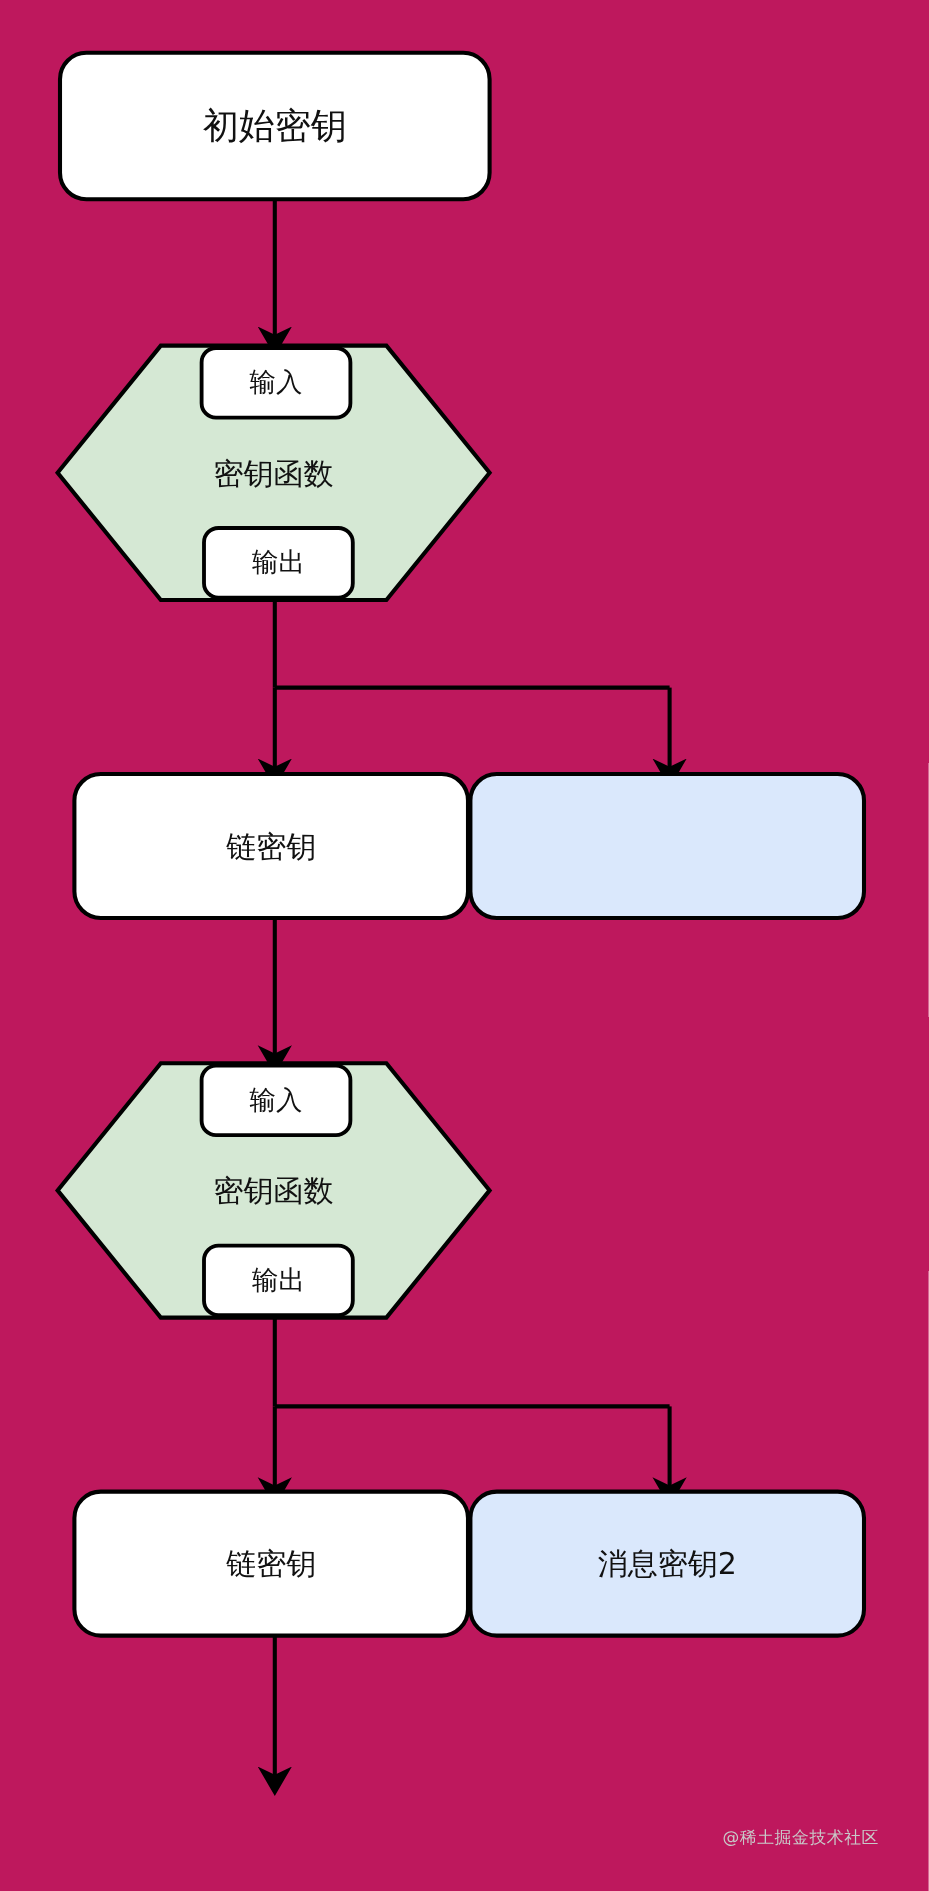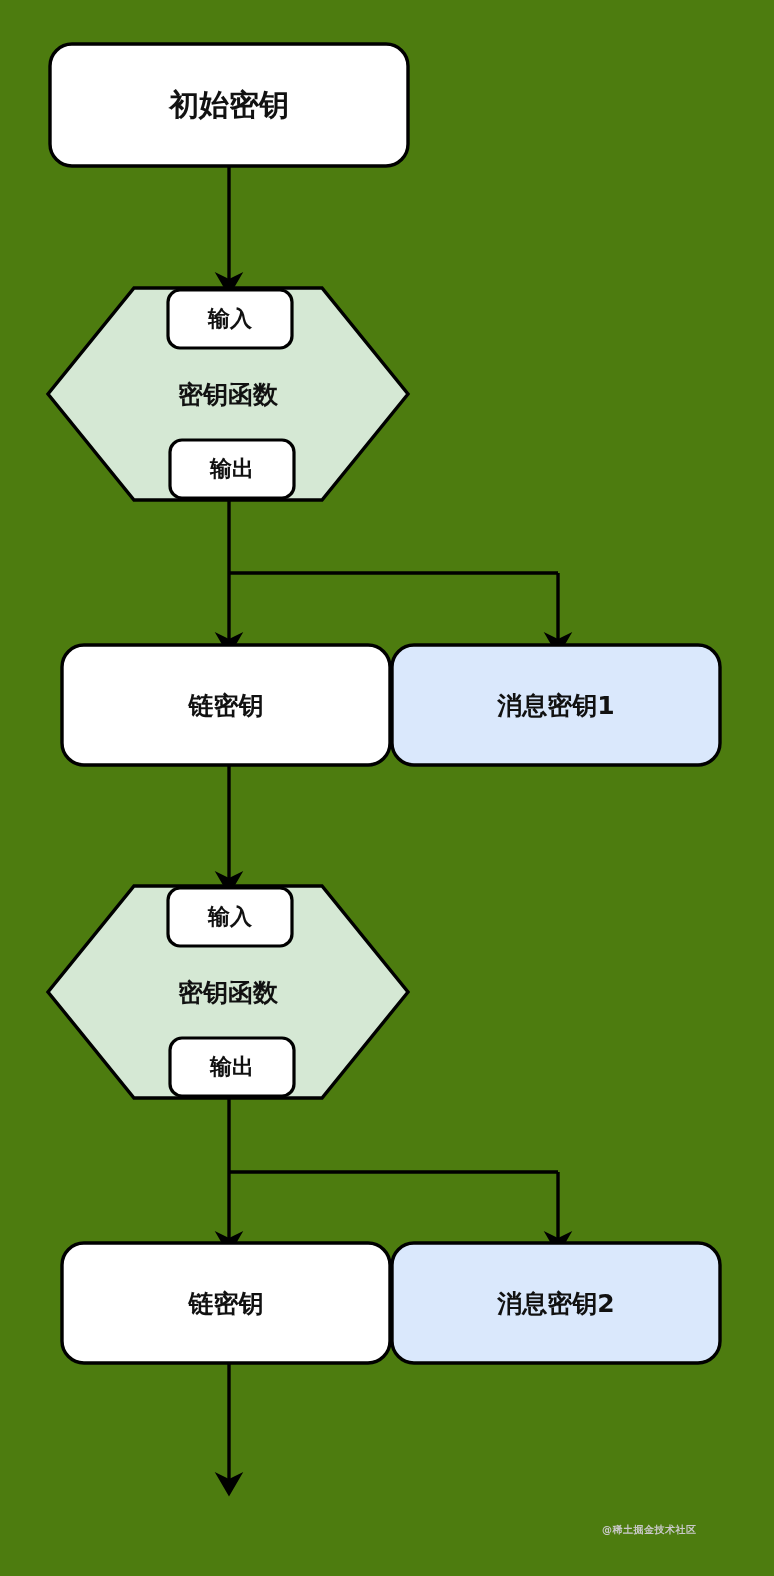--- a/index.html
+++ b/index.html
@@ -8,23 +8,22 @@
     padding: 0;
     background: #ffffff;
   }
   body {
     font-family: "DejaVu Sans", "Liberation Sans", sans-serif;
   }
   #canvas {
     position: relative;
     width: 774px;
     height: 1576px;
-    background: #4d7c0f;
+    background: #be185d;
     overflow: hidden;
-    font-weight: bold;
   }
   #flow-svg {
     position: absolute;
     left: 0;
     top: 0;
     width: 774px;
     height: 1576px;
   }
   .node-label {
     position: absolute;
@@ -34,21 +33,21 @@
     text-align: center;
     color: #111111;
     pointer-events: none;
     white-space: nowrap;
   }
   .label-xl { font-size: 30px; }
   .label-lg { font-size: 25px; }
   .label-md { font-size: 22px; }
   .watermark {
     position: absolute;
-    font-size: 10px;
+    font-size: 14px;
     color: #c9c9c9;
     letter-spacing: 0.5px;
     white-space: nowrap;
   }
 </style>
 </head>
 <body>
 
 <div id="canvas">
 
@@ -98,21 +97,20 @@
     <rect x="392" y="1243" width="328" height="120" rx="22" ry="22" fill="#dae8fc" stroke="#000000" stroke-width="3.4"></rect>
   </svg>
 
   <div class="node-label label-xl" style="left:50px; top:44px; width:358px; height:122px;">初始密钥</div>
 
   <div class="node-label label-md" style="left:168px; top:290px; width:124px; height:58px;">输入</div>
   <div class="node-label label-lg" style="left:48px; top:366px; width:360px; height:56px;">密钥函数</div>
   <div class="node-label label-md" style="left:170px; top:440px; width:124px; height:58px;">输出</div>
 
   <div class="node-label label-lg" style="left:62px; top:645px; width:328px; height:120px;">链密钥</div>
-  <div class="node-label label-lg" style="left:392px; top:645px; width:328px; height:120px;">消息密钥1</div>
 
   <div class="node-label label-md" style="left:168px; top:888px; width:124px; height:58px;">输入</div>
   <div class="node-label label-lg" style="left:48px; top:964px; width:360px; height:56px;">密钥函数</div>
   <div class="node-label label-md" style="left:170px; top:1038px; width:124px; height:58px;">输出</div>
 
   <div class="node-label label-lg" style="left:62px; top:1243px; width:328px; height:120px;">链密钥</div>
   <div class="node-label label-lg" style="left:392px; top:1243px; width:328px; height:120px;">消息密钥2</div>
 
   <div class="watermark" style="left:602px; top:1523px;">@稀土掘金技术社区</div>
 

